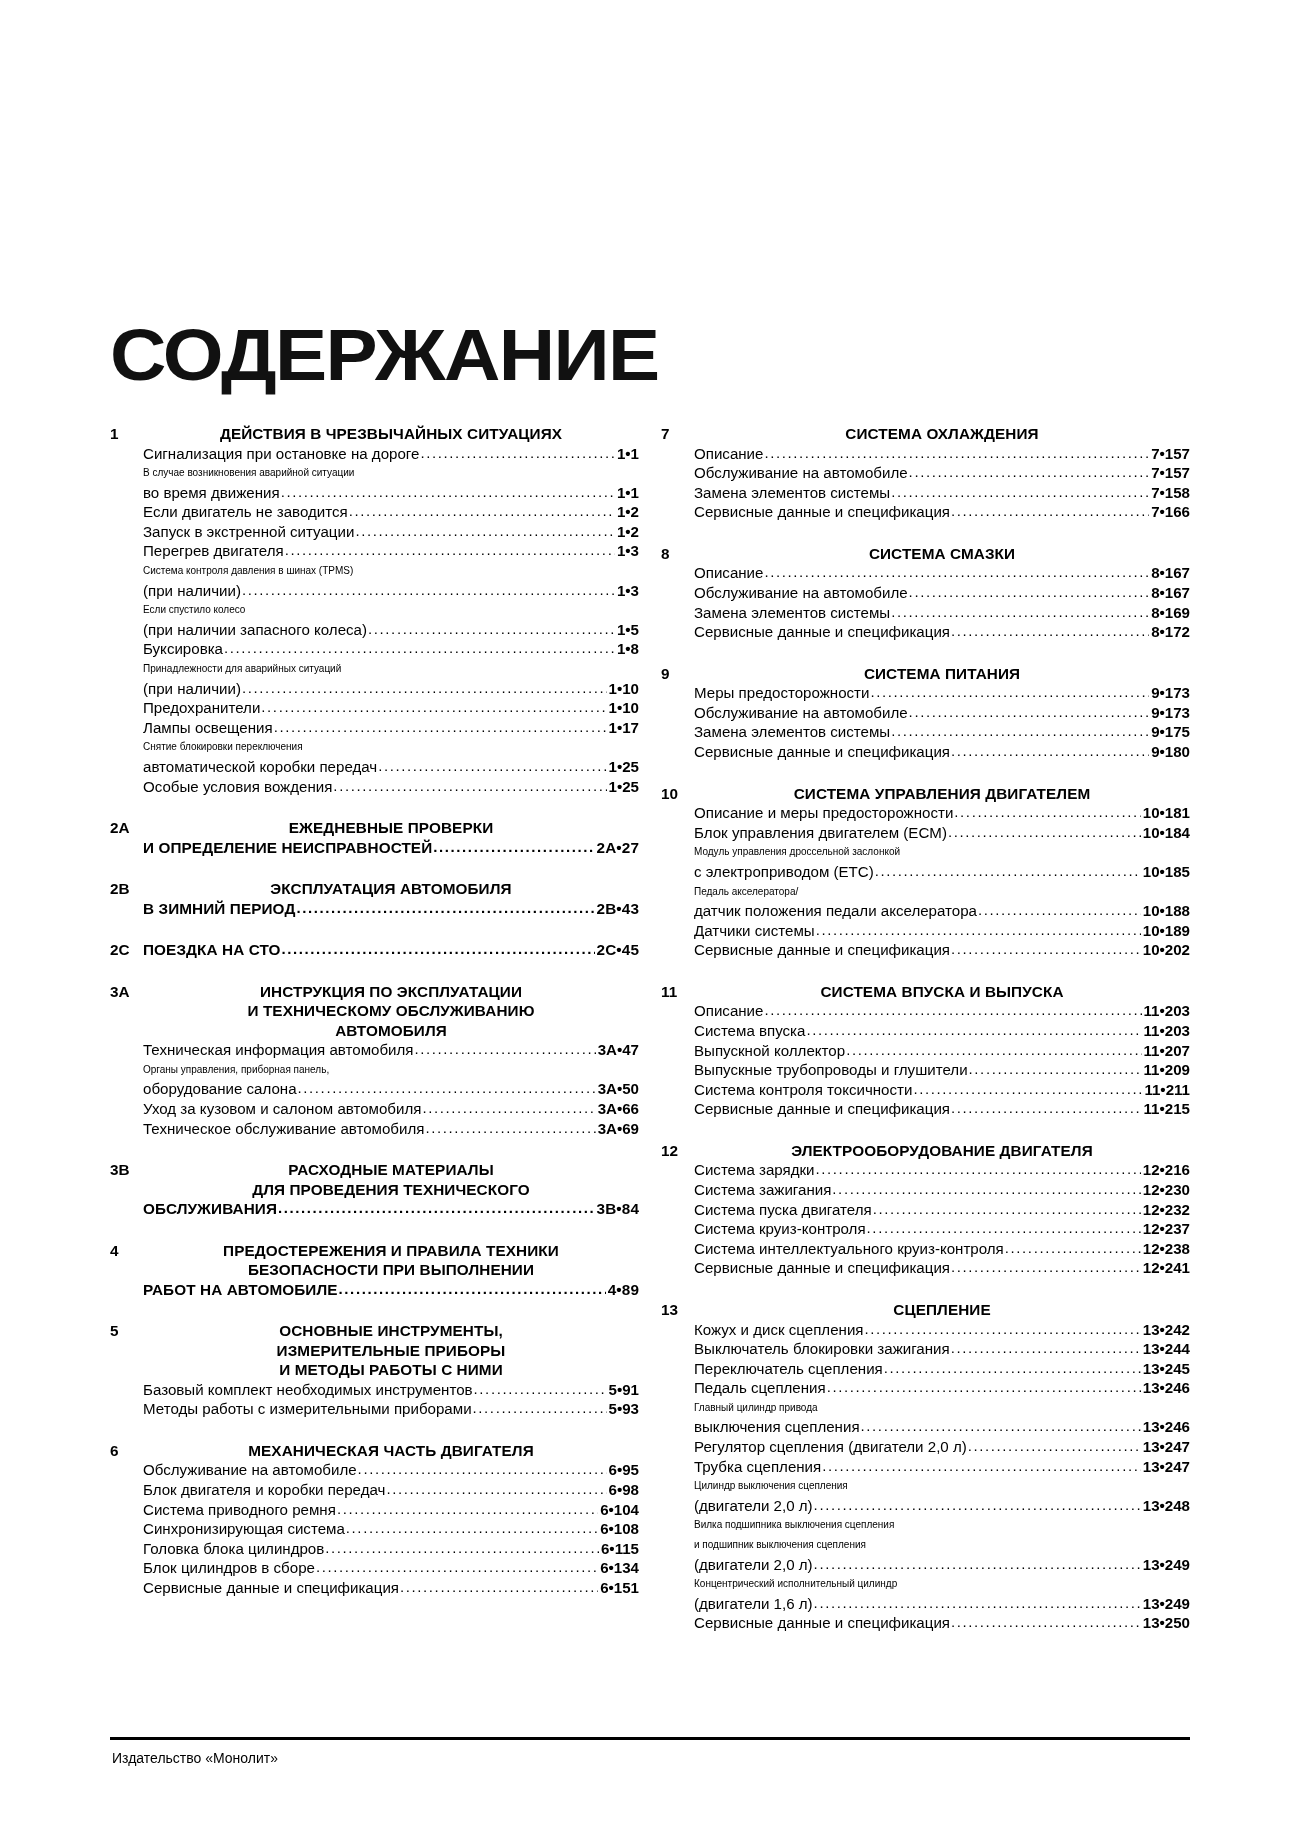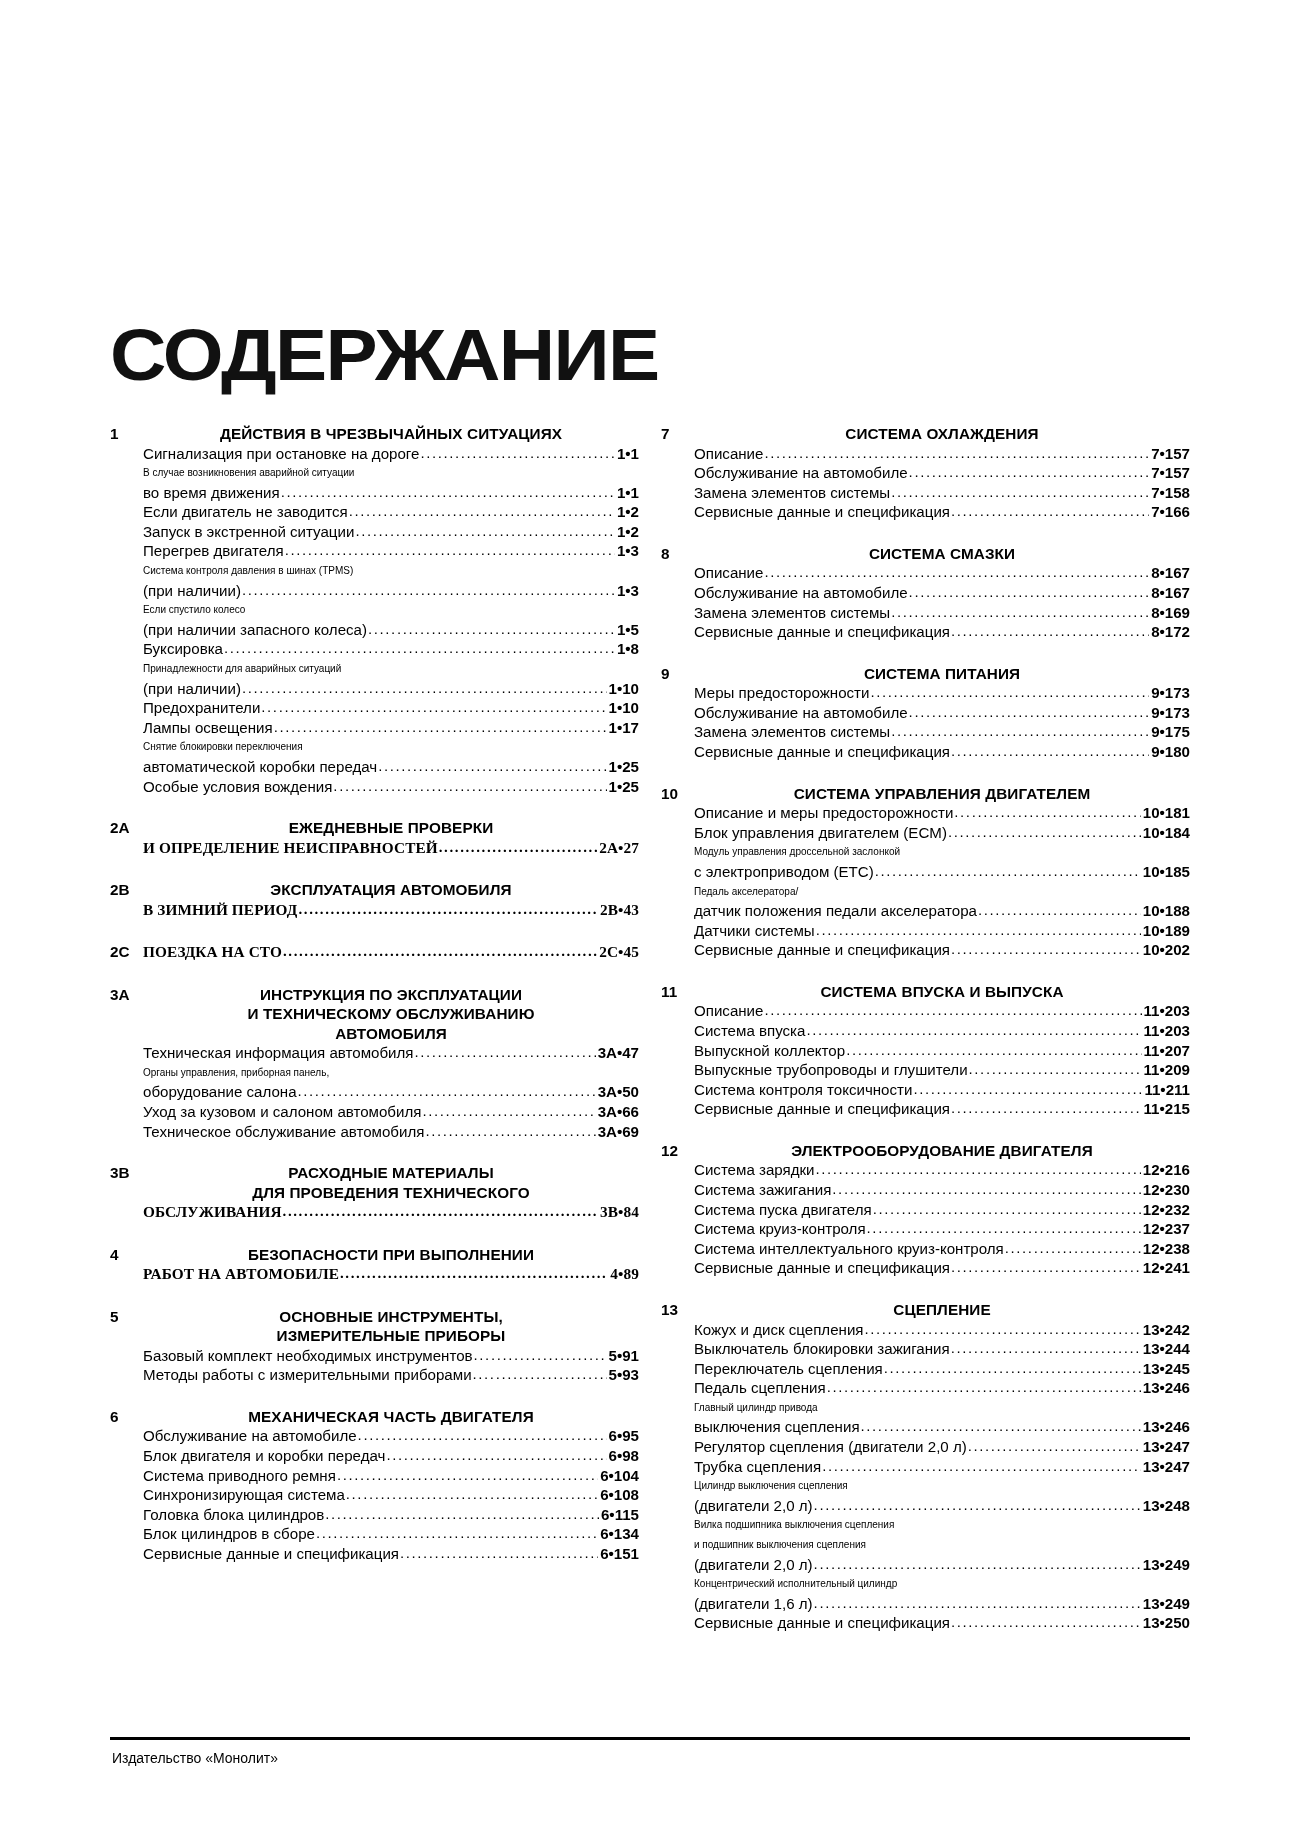--- a/index.html
+++ b/index.html
@@ -63,21 +63,21 @@
 
   
   .row{
     display:flex;
     align-items:baseline;
     font-size:15.1px;
     line-height:19.6px;
     white-space:nowrap;
     overflow:hidden;
   }
-  .row.bold{font-weight:bold;font-size:15.3px;line-height:19.5px;font-family:Liberation Serif, serif;}
+  .row.bold{font-weight:bold;font-size:15.3px;line-height:19.5px;}
   .row .txt{flex:0 0 auto;}
   .row .lead{
     flex:1 1 auto;
     overflow:hidden;
     white-space:nowrap;
     margin:0 1px;
     letter-spacing:1.6px;
     color:#000;
     font-size:15px;
     position:relative;
@@ -288,36 +288,38 @@
                 <span class="pg">3B•84</span>
               </div>
             </div>
           </div>
         </div>
         <div class="sec-gap"></div>
         <div class="section">
           <div class="sec-head">
             <div class="sec-num">4</div>
             <div class="sec-title-wrap">
+              <div class="cont bold">ПРЕДОСТЕРЕЖЕНИЯ И ПРАВИЛА ТЕХНИКИ</div>
               <div class="cont bold">БЕЗОПАСНОСТИ ПРИ ВЫПОЛНЕНИИ</div>
               <div class="row bold">
                 <span class="txt">РАБОТ НА АВТОМОБИЛЕ </span>
                 <span class="lead">...............................................................................................</span>
                 <span class="pg">4•89</span>
               </div>
             </div>
           </div>
         </div>
         <div class="sec-gap"></div>
         <div class="section">
           <div class="sec-head">
             <div class="sec-num">5</div>
             <div class="sec-title-wrap">
               <div class="cont bold">ОСНОВНЫЕ ИНСТРУМЕНТЫ,</div>
               <div class="cont bold">ИЗМЕРИТЕЛЬНЫЕ ПРИБОРЫ</div>
+              <div class="cont bold">И МЕТОДЫ РАБОТЫ С НИМИ</div>
             </div>
           </div>
           <div class="sub">
             <div class="row">
               <span class="txt">Базовый комплект необходимых инструментов </span>
               <span class="lead">...............................................................................................</span>
               <span class="pg">5•91</span>
             </div>
             <div class="row">
               <span class="txt">Методы работы с измерительными приборами</span>

